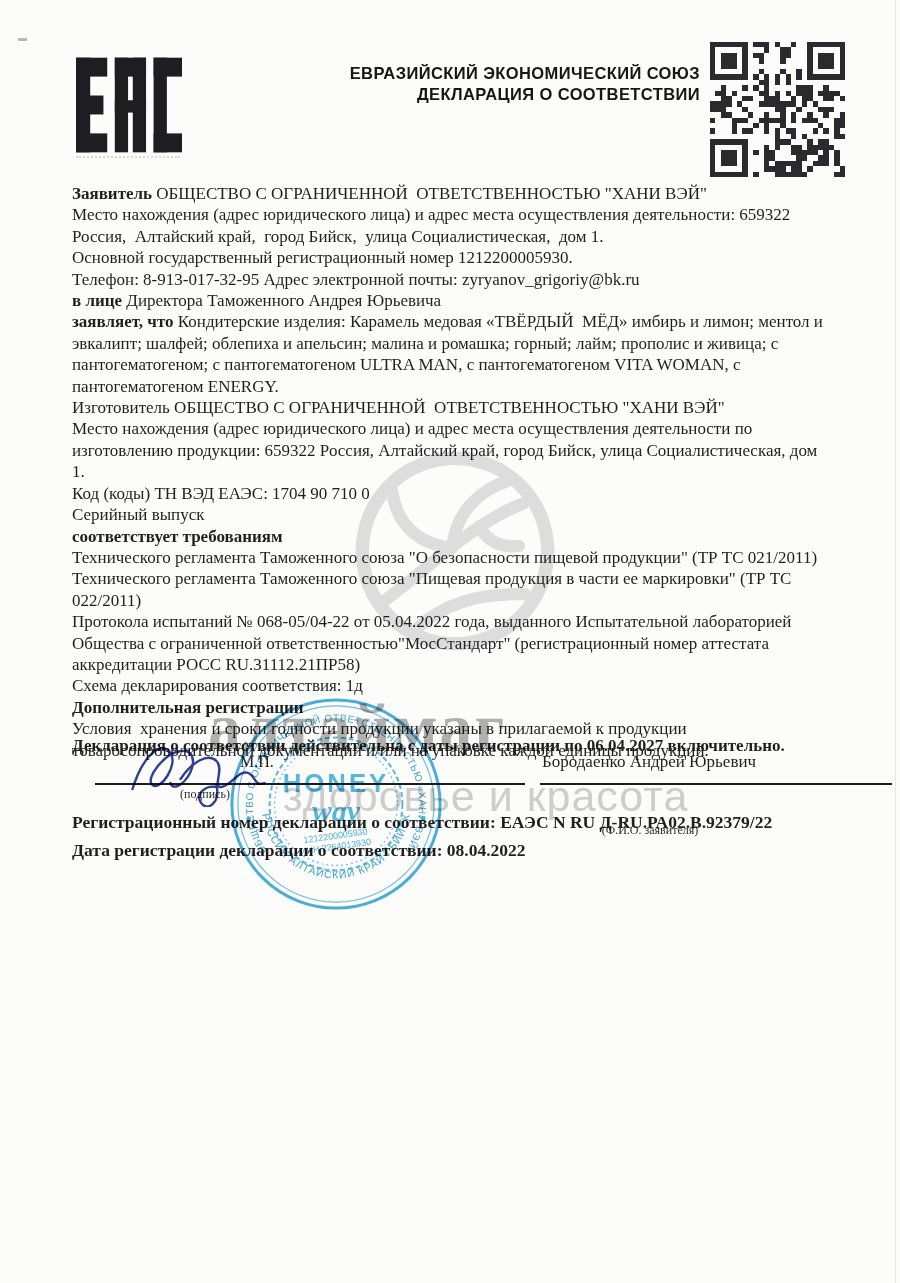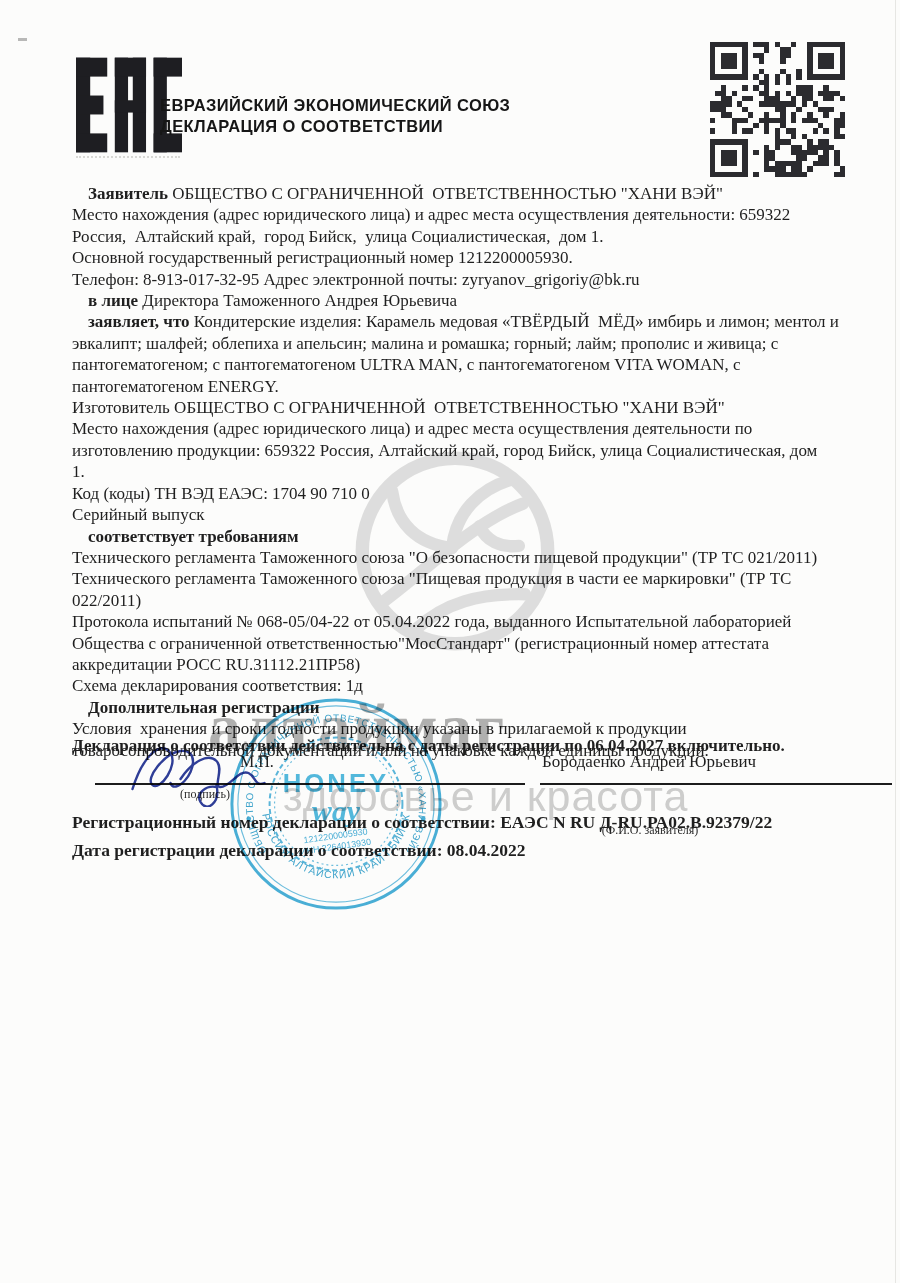--- a/index.html
+++ b/index.html
@@ -8,32 +8,32 @@
     background:#fcfcfb;overflow:hidden;
     font-family:"Liberation Serif",serif;color:#1f1f1f;
   }
   .page::after{content:"";position:absolute;right:4px;top:0;bottom:0;width:1px;background:#e6e6e3;}
   .corner-mark{position:absolute;left:18px;top:38px;width:9px;height:3px;background:#8a8a8a;opacity:.6;}
 
   
   .eac-logo{position:absolute;left:76px;top:57px;width:106px;height:96px;}
   .eac-underline{position:absolute;left:76px;top:156px;width:104px;border-top:2px dotted #c9c9c6;opacity:.7;}
   .doc-title{
-    position:absolute;left:160px;top:63px;width:540px;text-align:left;
+    position:absolute;left:160px;top:63px;width:540px;text-align:right;
     font-family:"Liberation Sans",sans-serif;font-weight:bold;font-size:16.5px;
-    line-height:21px;letter-spacing:.4px;color:#161616;margin-top:32px;
+    line-height:21px;letter-spacing:.4px;color:#161616;
   }
   .qr{position:absolute;left:710px;top:42px;width:135px;height:135px;shape-rendering:crispEdges;}
 
   
   .body-text{
     position:absolute;left:72px;top:183px;width:802px;
     font-size:17px;line-height:21.4px;white-space:pre-wrap;z-index:3;
   }
-  .body-text b{font-weight:bold;margin-left:16px;}
+  .body-text b{font-weight:bold;}
   .validity{
     position:absolute;left:72px;top:736px;width:802px;
     font-size:17px;font-weight:bold;z-index:3;
   }
 
   
   .signature-svg{position:absolute;left:118px;top:727px;width:205px;height:80px;z-index:7;mix-blend-mode:multiply;}
   .sig-line{position:absolute;height:0;border-top:2px solid #1c1c1c;z-index:3;}
   .sig-line.left{left:95px;top:783px;width:430px;}
   .sig-line.right{left:540px;top:783px;width:352px;}

